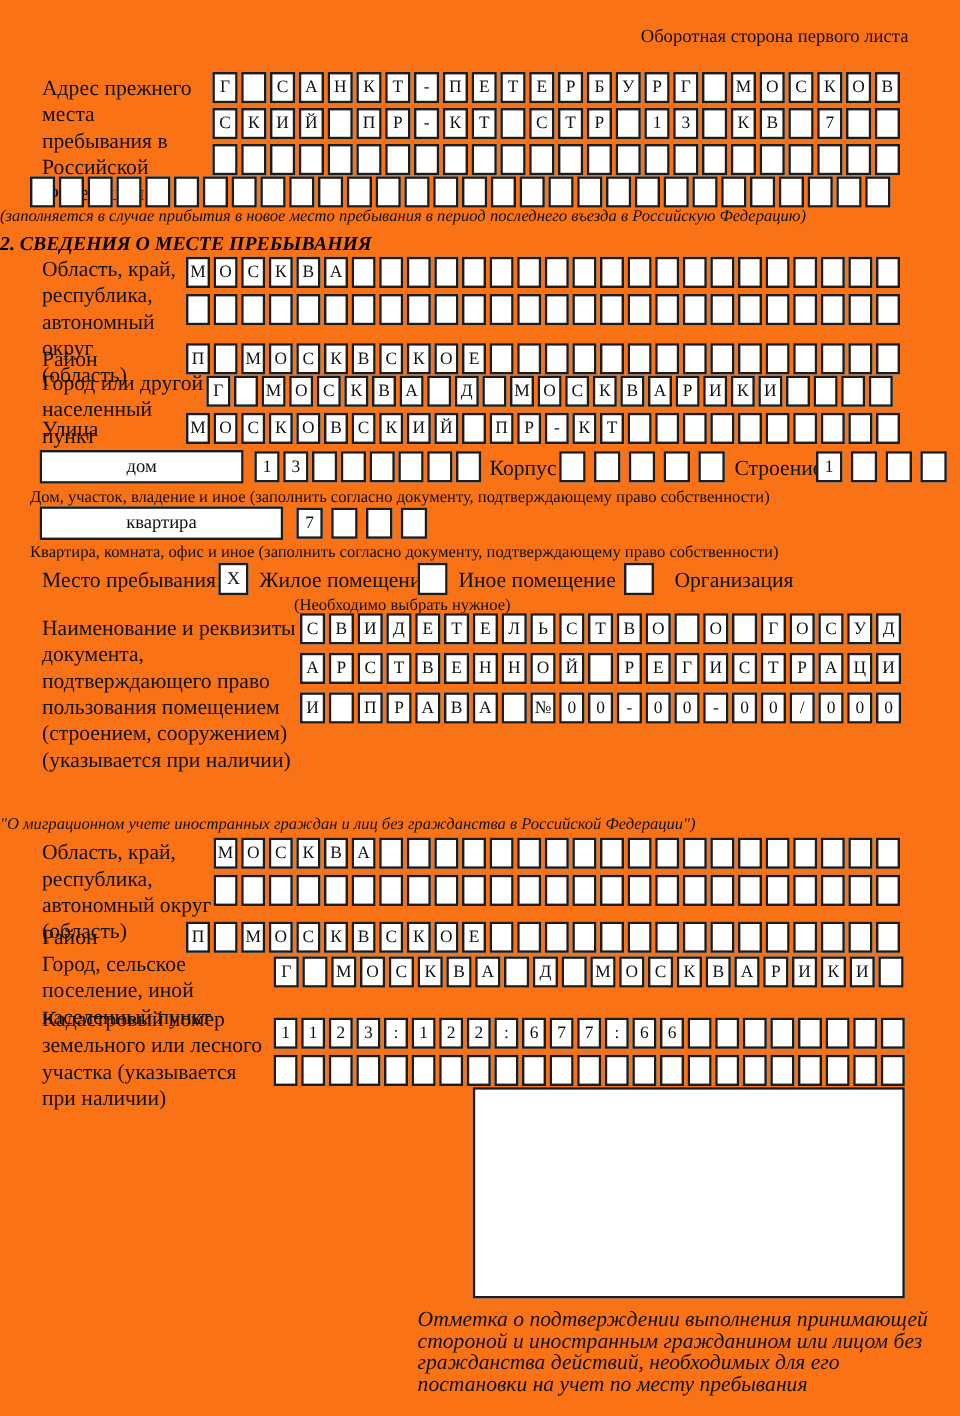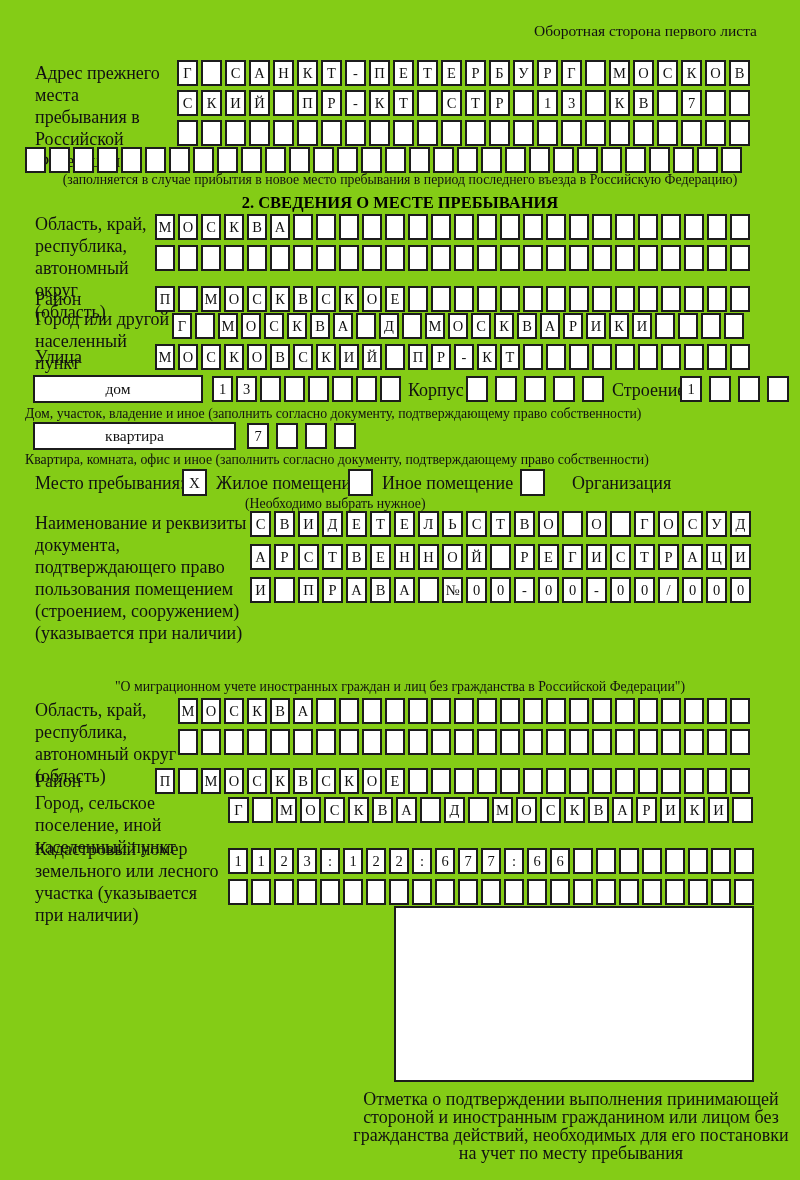--- a/index.html
+++ b/index.html
@@ -1,17 +1,17 @@
 <!DOCTYPE html>
 <html><head>
 <meta charset="utf-8">
 <style>
   html,body{margin:0;padding:0;background:#fff;}
   .page{
-    position:relative;width:800px;height:1180px;background:#84cc16;
+    position:relative;width:800px;height:1180px;background:#f97316;
     font-family:"Liberation Serif","DejaVu Serif",serif;color:#111;overflow:hidden;
   }
   .abs{position:absolute;}
   .lbl{font-size:18px;line-height:22px;color:#111;}
   .note{font-size:13.8px;color:#111;}
   .title{font-weight:bold;font-size:16.5px;color:#000;}
   .cells{position:absolute;display:flex;}
   .cell{
     box-sizing:border-box;flex:0 0 auto;width:21px;height:26px;margin-right:3px;
     border:2px solid #1c1c1c;display:inline-flex;align-items:center;justify-content:center;
@@ -21,21 +21,21 @@
   .cells.cw .cell{width:22px;margin-right:7px;}
   .checkbox{
     box-sizing:border-box;display:inline-block;width:25px;height:27px;border:2px solid #1c1c1c;
     text-align:center;font-size:15px;line-height:24px;background:#fff;
   }
   .widebox{
     box-sizing:border-box;position:absolute;border:2px solid #1c1c1c;height:28px;
     display:flex;align-items:center;justify-content:center;font-size:15.5px;background:#fff;
   }
   .stamp{box-sizing:border-box;position:absolute;border:2px solid #1c1c1c;background:#fff;}
-  .ctr{text-align:center;}
+  .ctr{font-style:italic;}
 </style>
 </head>
 <body>
 
 <div class="page">
 
   <div class="abs lbl" style="top:20px;right:43px;font-size:15.5px;">Оборотная сторона первого листа</div>
 
   <div class="abs lbl" style="left:35px;top:62px;width:140px;">Адрес прежнего места пребывания в Российской Федерации</div>
   <div class="cells" style="left:177px;top:60px;">
@@ -335,21 +335,21 @@
       <span class="cell"></span>
     </div>
   <div class="abs note" style="left:25px;top:452px;">Квартира, комната, офис и иное (заполнить согласно документу, подтверждающему право собственности)</div>
 
   <div class="abs lbl" style="left:35px;top:472px;">Место пребывания:</div>
   <span class="checkbox abs" style="left:182px;top:469px;">X</span>
   <div class="abs lbl" style="left:216px;top:472px;">Жилое помещение</div>
   <span class="checkbox abs" style="left:348px;top:469px;"></span>
   <div class="abs lbl" style="left:382px;top:472px;">Иное помещение</div>
   <span class="checkbox abs" style="left:520px;top:469px;"></span>
-  <div class="abs lbl" style="left:562px;top:472px;margin-left:10px;">Организация</div>
+  <div class="abs lbl" style="left:562px;top:472px;">Организация</div>
   <div class="abs note" style="left:245px;top:496px;">(Необходимо выбрать нужное)</div>
 
   <div class="abs lbl" style="left:35px;top:512px;width:222px;">Наименование и реквизиты документа, подтверждающего право пользования помещением (строением, сооружением) (указывается при наличии)</div>
   <div class="cells" style="left:250px;top:511px;">
       <span class="cell">С</span>
       <span class="cell">В</span>
       <span class="cell">И</span>
       <span class="cell">Д</span>
       <span class="cell">Е</span>
       <span class="cell">Т</span>

